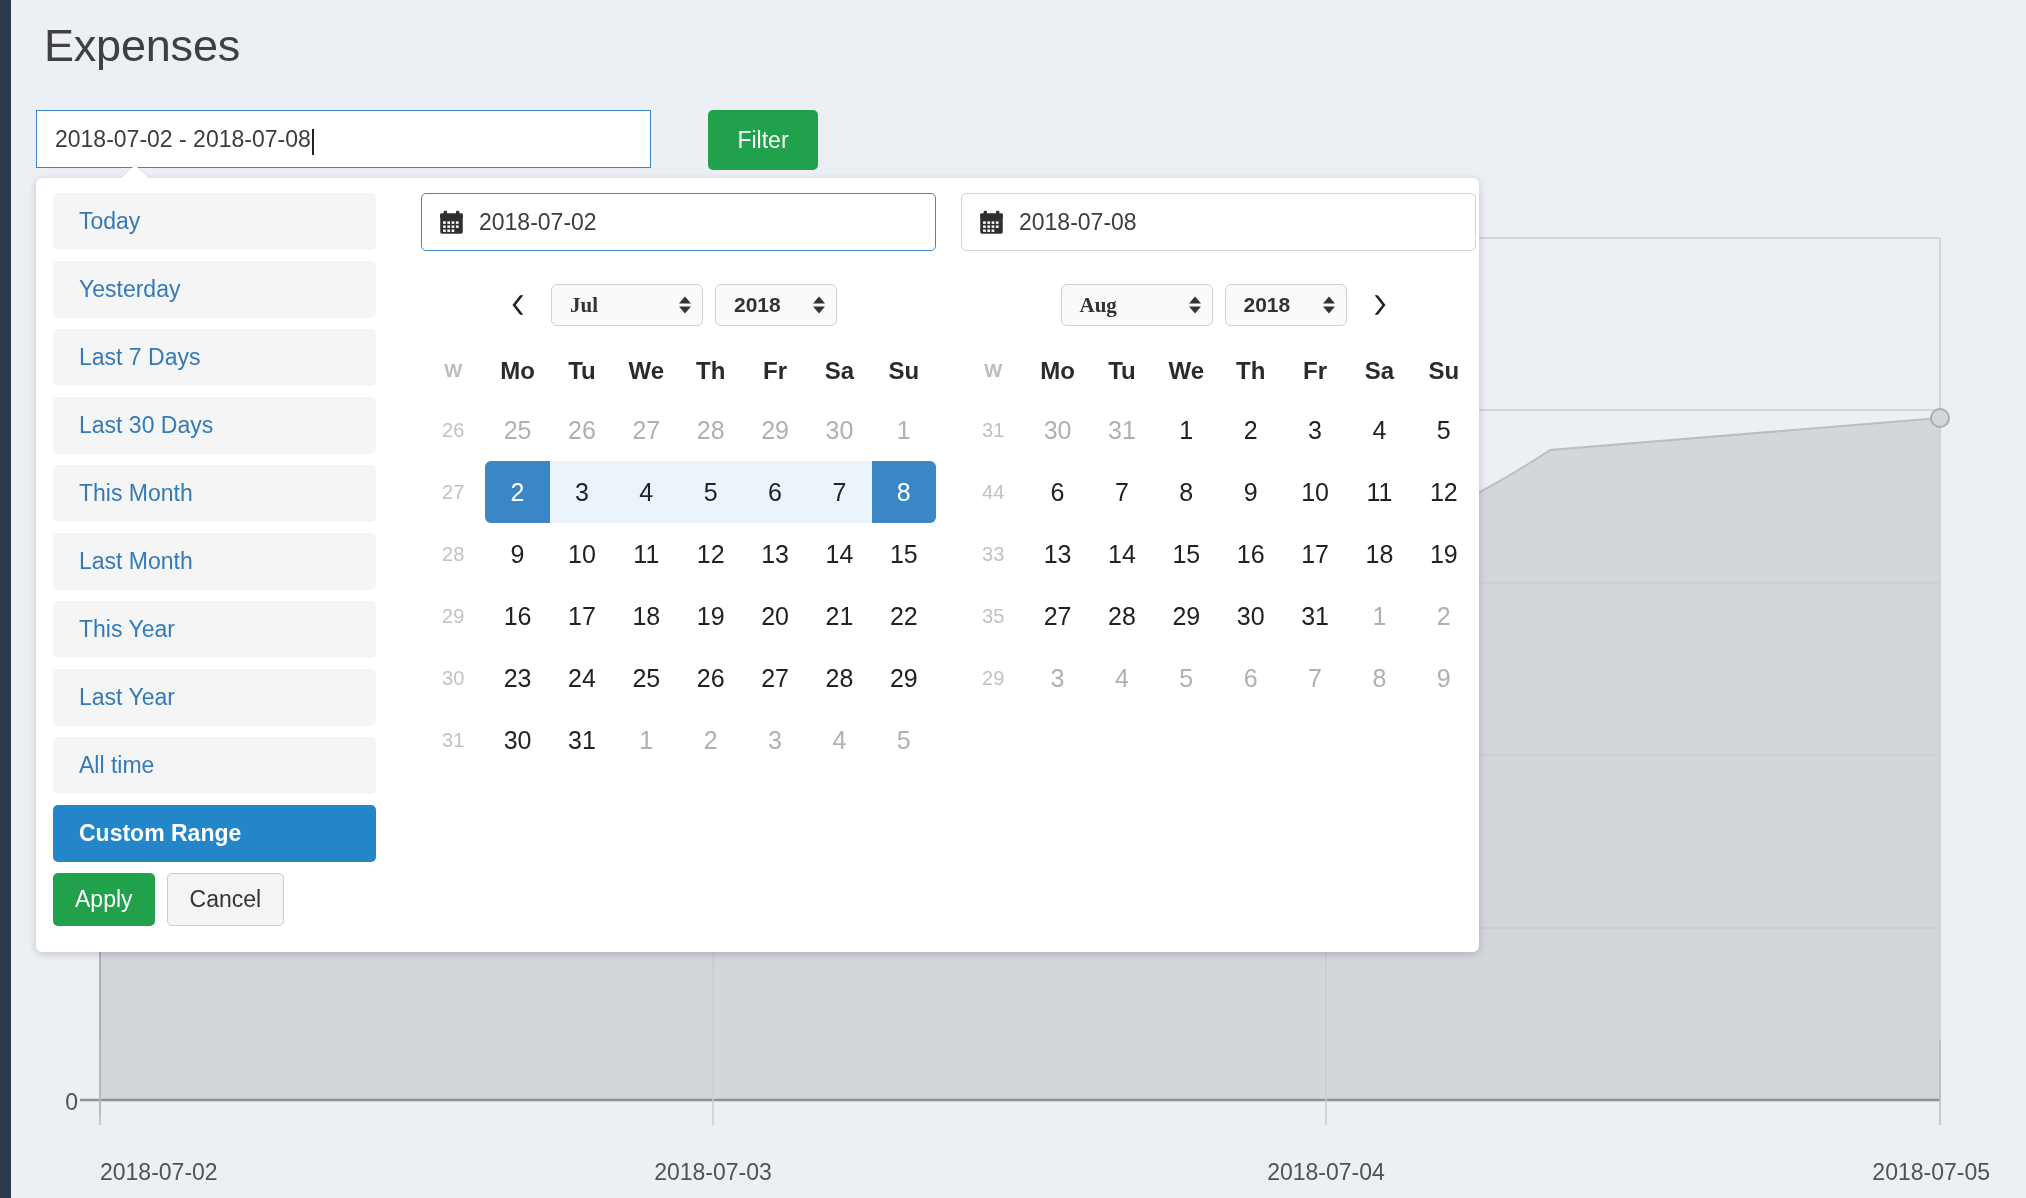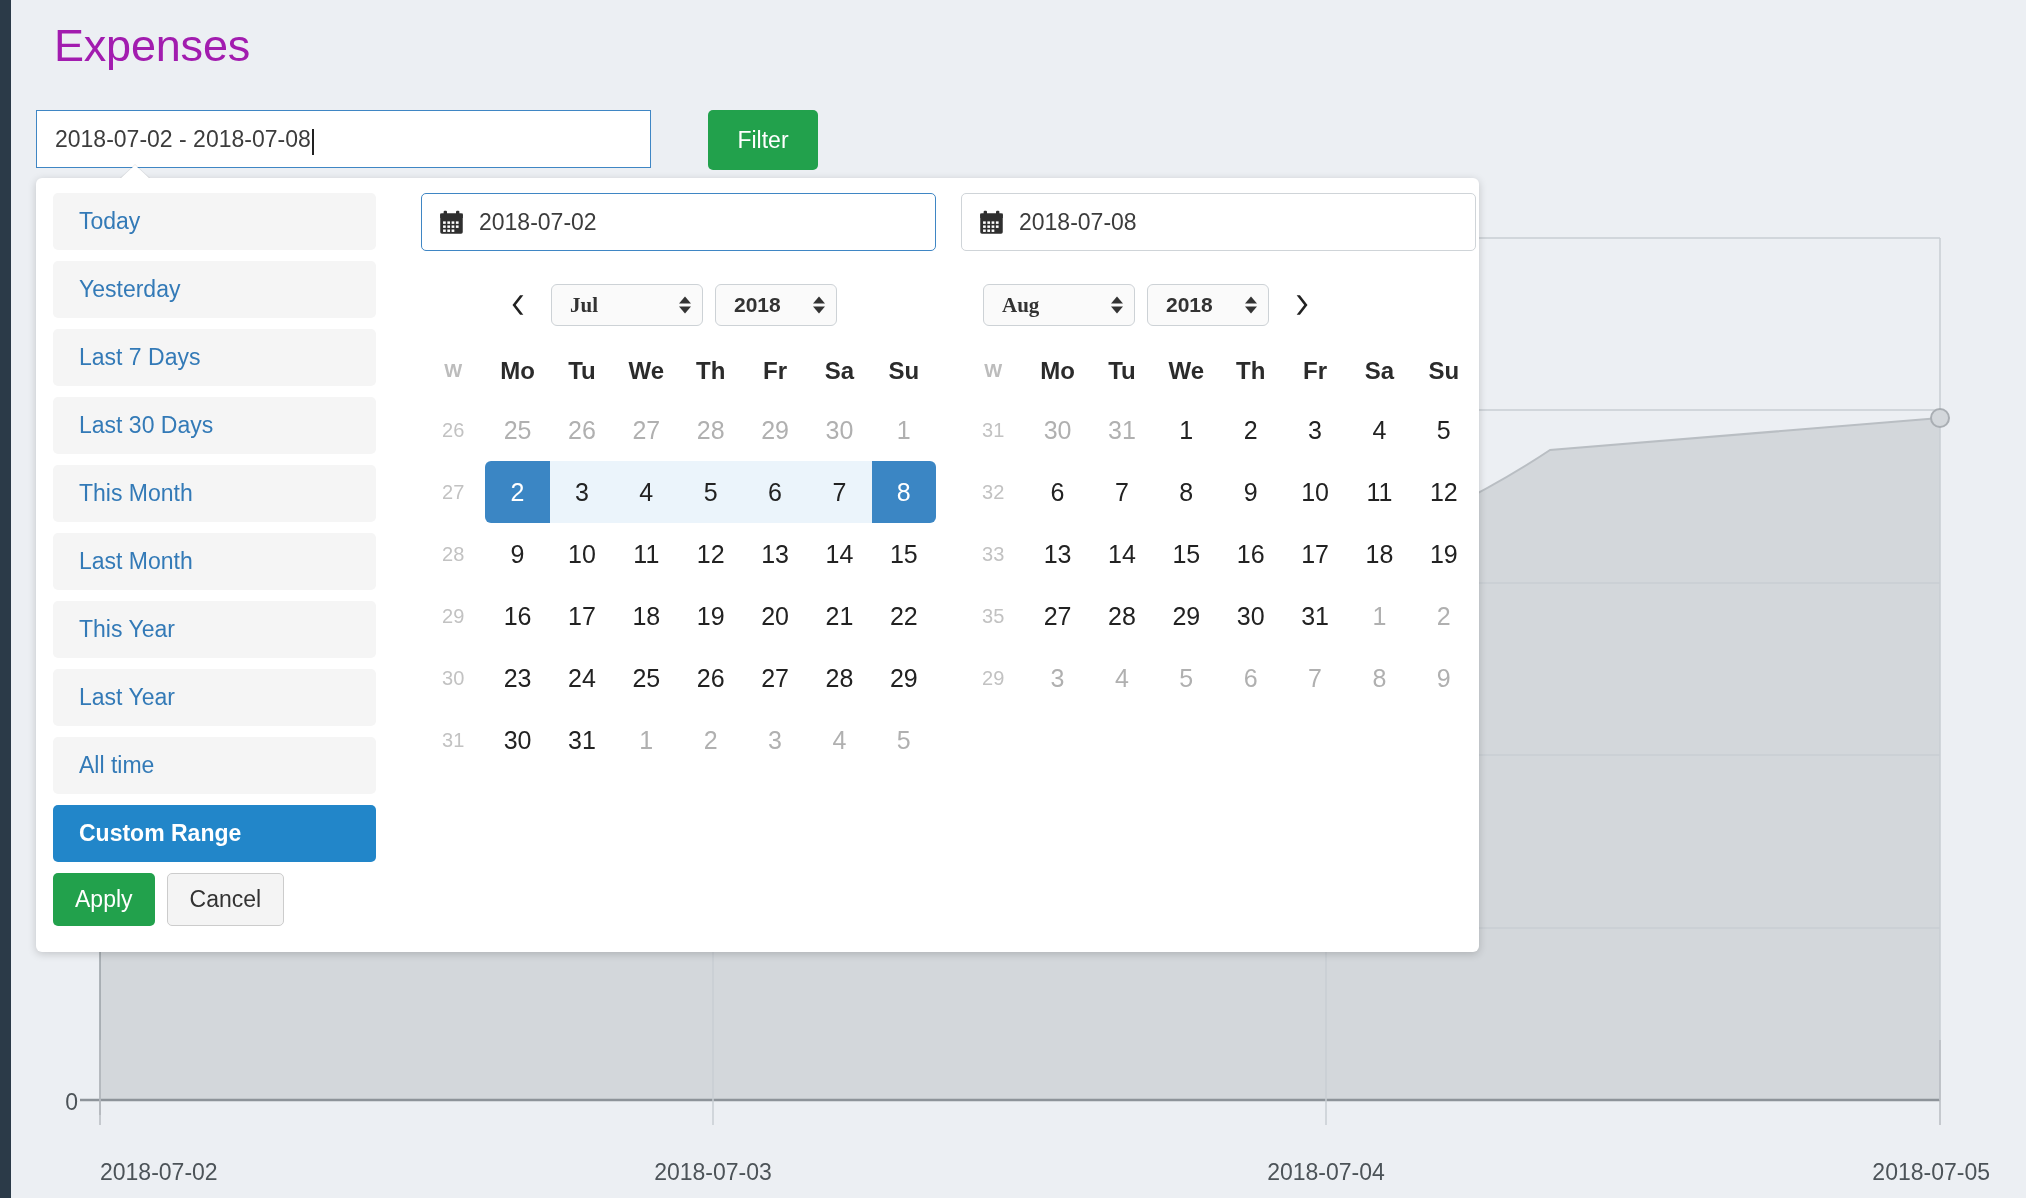--- a/index.html
+++ b/index.html
@@ -22,23 +22,23 @@
   .left-rail {
     position: absolute;
     left: 0; top: 0;
     width: 11px; height: 1198px;
     background: #2b3a48;
   }
 
   
   .page-title {
     position: absolute;
-    left: 54px; top: 20px;
+    left: 44px; top: 20px;
     font-size: 45px;
-    color: #a21caf;
+    color: #404040;
     font-weight: 400;
     letter-spacing: -0.2px;
   }
 
   
   .range-input {
     position: absolute;
     left: 36px; top: 110px;
     width: 615px; height: 58px;
     background: #ffffff;
@@ -193,21 +193,21 @@
   .cal-icon { display: block; }
 
   .cal-head {
     display: flex;
     align-items: center;
     height: 60px;
     margin-top: 24px;
     gap: 12px;
   }
   .cal.left .cal-head  { justify-content: flex-start; padding-left: 78px; }
-  .cal.right .cal-head { justify-content: flex-start; padding-left: 22px; }
+  .cal.right .cal-head { justify-content: center; padding-left: 22px; }
 
   .nav-arrow {
     width: 40px; height: 40px;
     display: flex; align-items: center; justify-content: center;
     cursor: pointer;
     color: #222;
     font-size: 30px;
     font-weight: bold;
     line-height: 1;
   }
@@ -547,21 +547,21 @@
               <td class="wk">31</td>
               <td class="off">30</td>
               <td class="off">31</td>
               <td class="">1</td>
               <td class="">2</td>
               <td class="">3</td>
               <td class="">4</td>
               <td class="">5</td>
             </tr>
             <tr>
-              <td class="wk">32</td>
+              <td class="wk">44</td>
               <td class="">6</td>
               <td class="">7</td>
               <td class="">8</td>
               <td class="">9</td>
               <td class="">10</td>
               <td class="">11</td>
               <td class="">12</td>
             </tr>
             <tr>
               <td class="wk">33</td>

